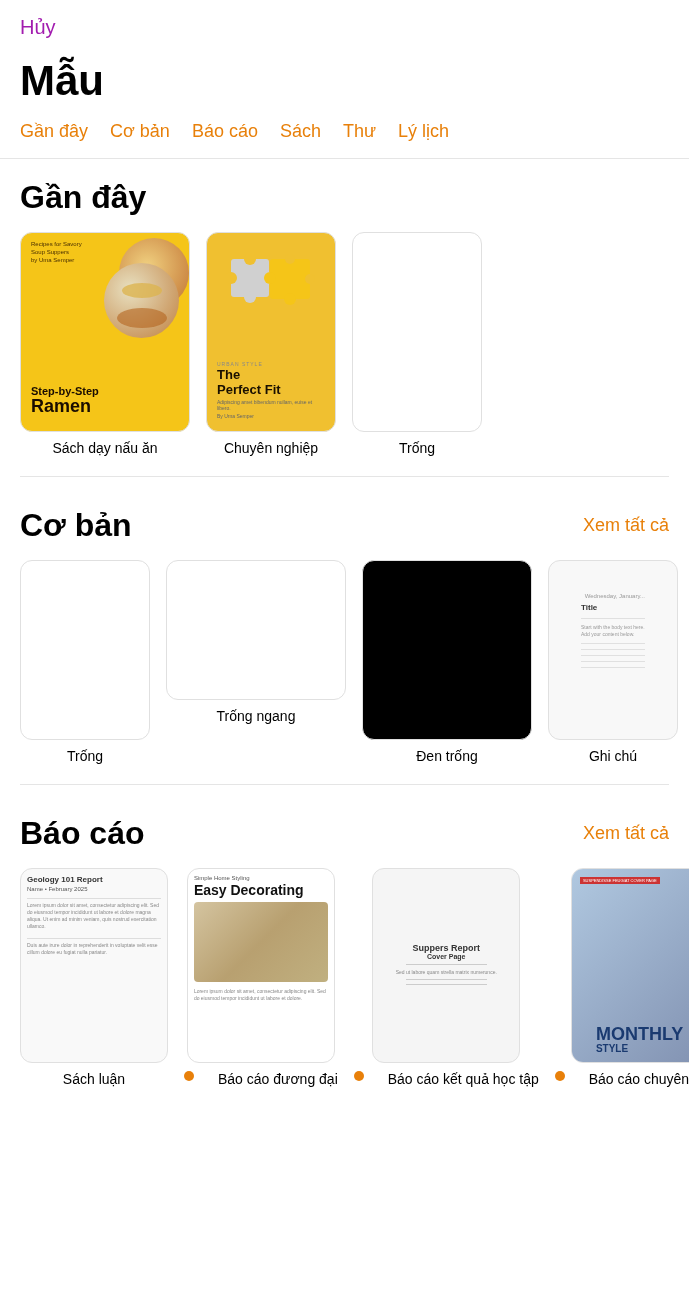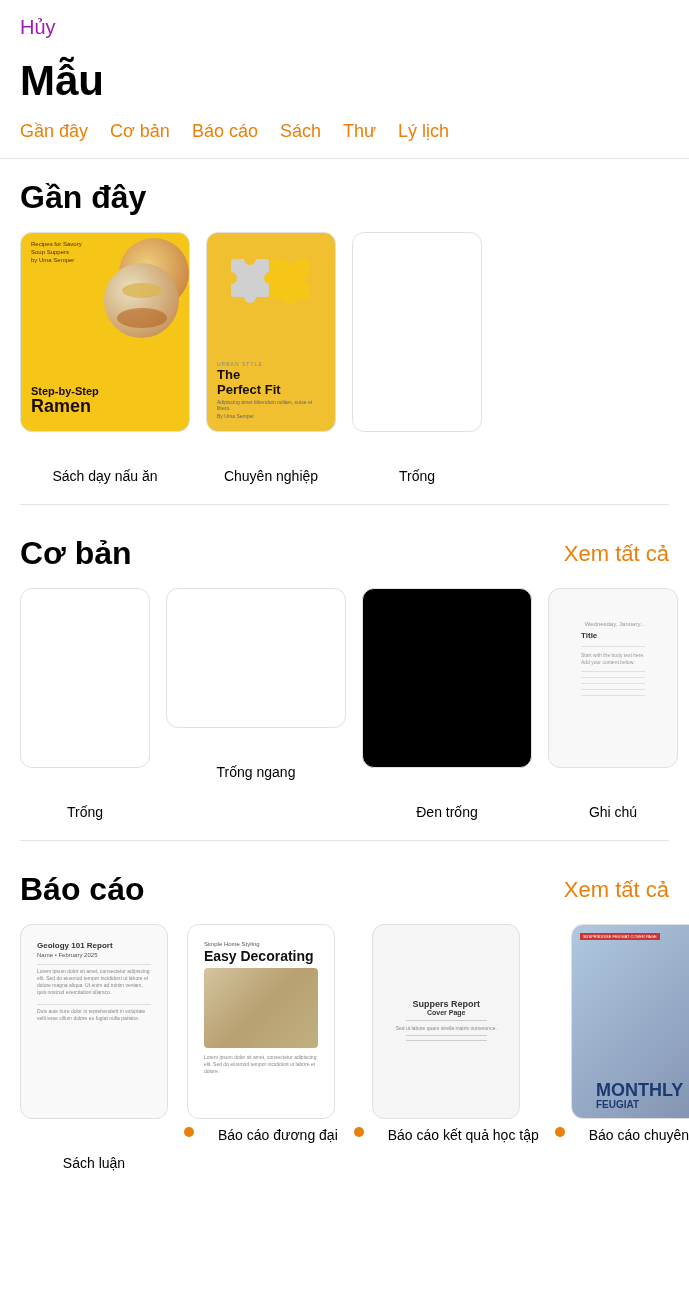--- a/index.html
+++ b/index.html
@@ -63,21 +63,21 @@
     }
 
     .section-title {
       font-size: 32px;
       font-weight: 800;
       color: #000;
     }
 
     .see-all-btn {
       color: #E8800A;
-      font-size: 22px;
+      font-size: 18px;
       background: none;
       border: none;
       cursor: pointer;
     }
 
     .templates-row {
       display: flex;
       flex-direction: row;
       gap: 16px;
       overflow-x: visible;
@@ -95,21 +95,20 @@
       border-radius: 12px;
       border: 1px solid #e0e0e0;
       overflow: hidden;
       margin-bottom: 8px;
     }
 
     .template-label {
       font-size: 14px;
       color: #000;
       text-align: right;
-      margin-top: 28px;
     }
 
     
     .recent-thumb-ramen {
       width: 170px;
       height: 200px;
       background: #F5C518;
       position: relative;
       display: flex;
       flex-direction: column;
@@ -158,21 +157,21 @@
       height: 180px;
       background: #f8f8f8;
       padding: 24px;
     }
 
     
     .report-thumb {
       width: 148px;
       height: 195px;
       background: #f9f9f9;
-      padding: 16px;
+      padding: 6px;
       position: relative;
     }
 
     .dot-badge {
       display: inline-block;
       width: 10px;
       height: 10px;
       border-radius: 50%;
       background: #E8800A;
       margin-right: 4px;
@@ -479,21 +478,21 @@
         <span>Báo cáo kết quả học tập</span>
       </div>
     </div>
 
     <div class="template-item">
       <div class="template-thumb report-thumb" style="padding:0;overflow:hidden;">
         <div class="monthly-bg">
           <div style="position:absolute;top:8px;left:8px;font-size:4px;color:#fff;background:#cc3333;padding:1px 3px;">SUSPENDISSE FEUGIAT COVER PAGE</div>
           <div style="position:absolute;bottom:8px;left:24px;">
             <div style="font-size:18px;font-weight:900;color:#1a3a70;line-height:1;">MONTHLY</div>
-            <div style="font-size:10px;font-weight:bold;color:#1a3a70;">FEUGIAT</div>
+            <div style="font-size:10px;font-weight:bold;color:#1a3a70;">STYLE</div>
           </div>
         </div>
       </div>
       <div class="template-label-with-dot">
         <span class="dot-badge"></span>
         <span>Báo cáo chuyên nghiệp</span>
       </div>
     </div>
 
   </div>

